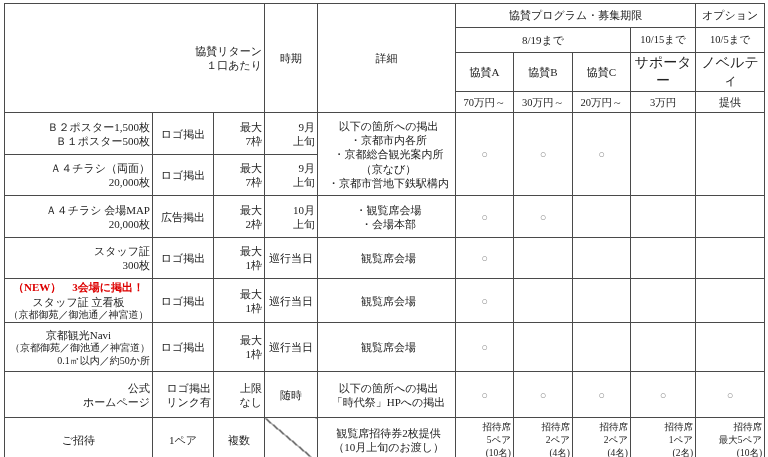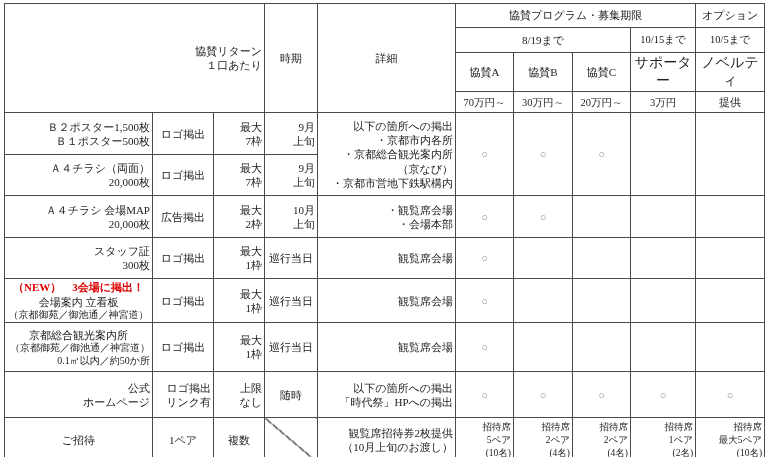--- a/index.html
+++ b/index.html
@@ -13,21 +13,21 @@
     width:760px; border-collapse:collapse; table-layout:fixed;
     border:1px solid #3f3f3f;
   }
   td {
     border:1px solid #4a4a4a;
     text-align:center; vertical-align:middle;
     padding:1px 2px; font-size:11px; line-height:1.3; color:#222;
     overflow:hidden;
   }
   .pre { white-space:pre-line;text-align:right; }
-  .left { text-align:right; padding-left:6px; }
+  .left { text-align:center; padding-left:6px; }
   .tiny { font-size:14px; letter-spacing:0; }
   .note { font-size:10px; line-height:1.25; }
   .price { font-size:10.5px; }
   .mark { color:#8d8d8d; font-size:11px; }
   .red { color:#dd0000; font-weight:bold; font-size:11px; }
   .invite { font-size:9.5px; line-height:1.4; }
   .diag {
     background:linear-gradient(to top right,
       transparent calc(50% - 0.6px),
       #4a4a4a calc(50% - 0.6px),
@@ -140,38 +140,38 @@
       <td class="mark">○</td>
       <td></td>
       <td></td>
       <td></td>
       <td></td>
     </tr>
 
     <tr style="height:44px">
       <td>
         <div class="red">（NEW）　3会場に掲出！</div>
-        <div>会場案内 立看板</div>
+        <div>スタッフ証 立看板</div>
         <div class="note">（京都御苑／御池通／神宮道）</div>
       </td>
       <td>ロゴ掲出</td>
       <td class="pre">最大
 1枠</td>
       <td>巡行当日</td>
       <td class="left">観覧席会場</td>
       <td class="mark">○</td>
       <td></td>
       <td></td>
       <td></td>
       <td></td>
     </tr>
 
     <tr style="height:49px">
       <td>
-        <div>京都総合観光案内所</div>
+        <div>京都観光Navi</div>
         <div class="note pre">（京都御苑／御池通／神宮道）
 0.1㎡以内／約50か所</div>
       </td>
       <td>ロゴ掲出</td>
       <td class="pre">最大
 1枠</td>
       <td>巡行当日</td>
       <td class="left">観覧席会場</td>
       <td class="mark">○</td>
       <td></td>

